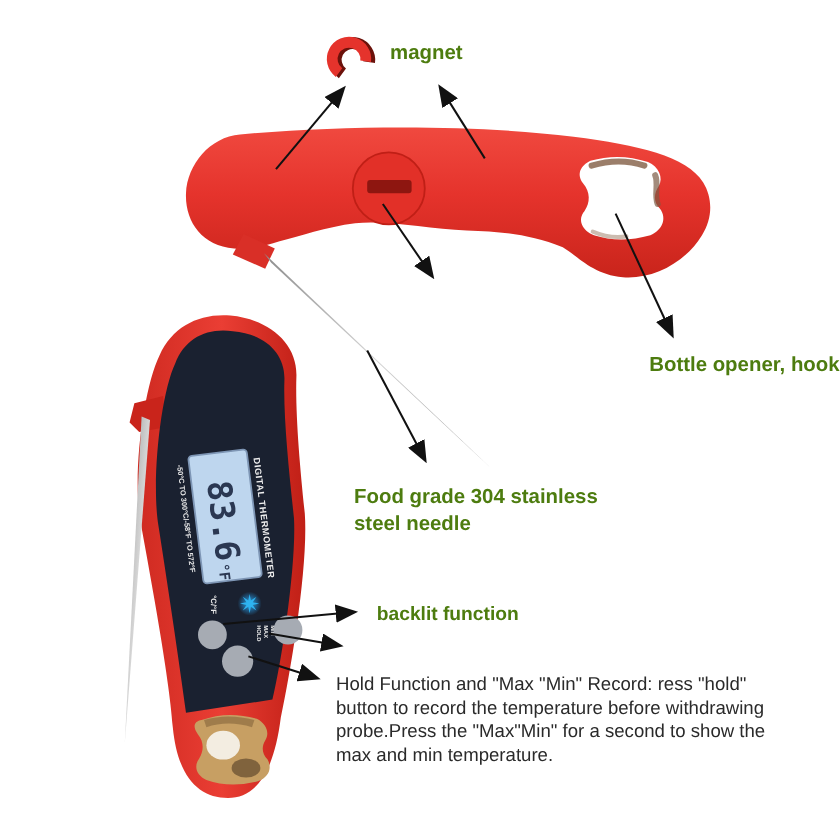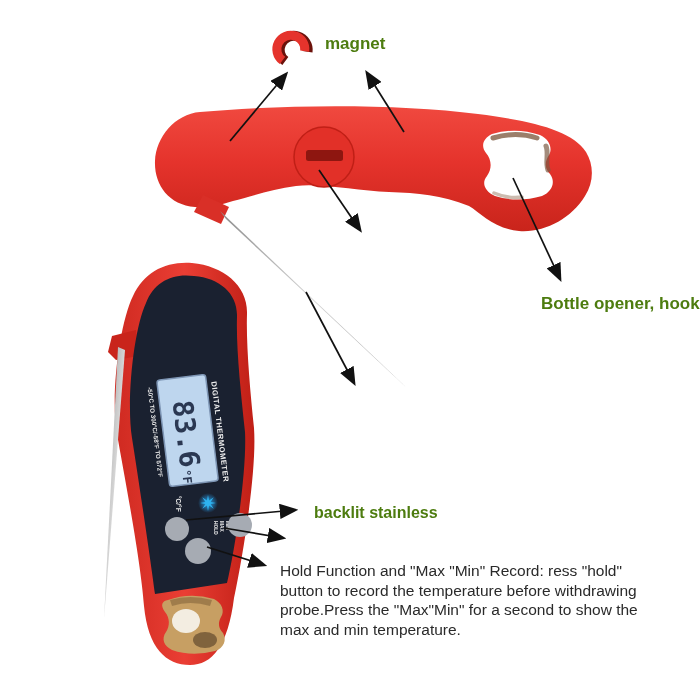--- a/index.html
+++ b/index.html
@@ -124,19 +124,20 @@
     <line class="arrow" x1="224" y1="528" x2="283" y2="538" marker-end="url(#ah)"></line>
     <line class="arrow" x1="207" y1="547" x2="264" y2="565" marker-end="url(#ah)"></line>
   </g>
 </svg>
 
 <div class="label" style="left:325px;top:32px;">magnet</div>
 
 
 <div class="label" style="left:517px;top:292px;margin-left:24px;">Bottle opener, hook</div>
 
+<div class="label wrap" style="left:295px;top:402px;width:205px;">Food grade 304 stainless steel needle</div>
 
-<div class="label small" style="left:314px;top:501px;">backlit stainless</div>
+<div class="label small" style="left:314px;top:501px;">backlit function</div>
 
 
 <div class="para" style="left:280px;top:561px;width:380px;">Hold Function and "Max "Min" Record: ress "hold" button to record the temperature before withdrawing probe.Press the "Max"Min" for a second to show the max and min temperature.</div>
 
 </div>
 
 </body></html>

